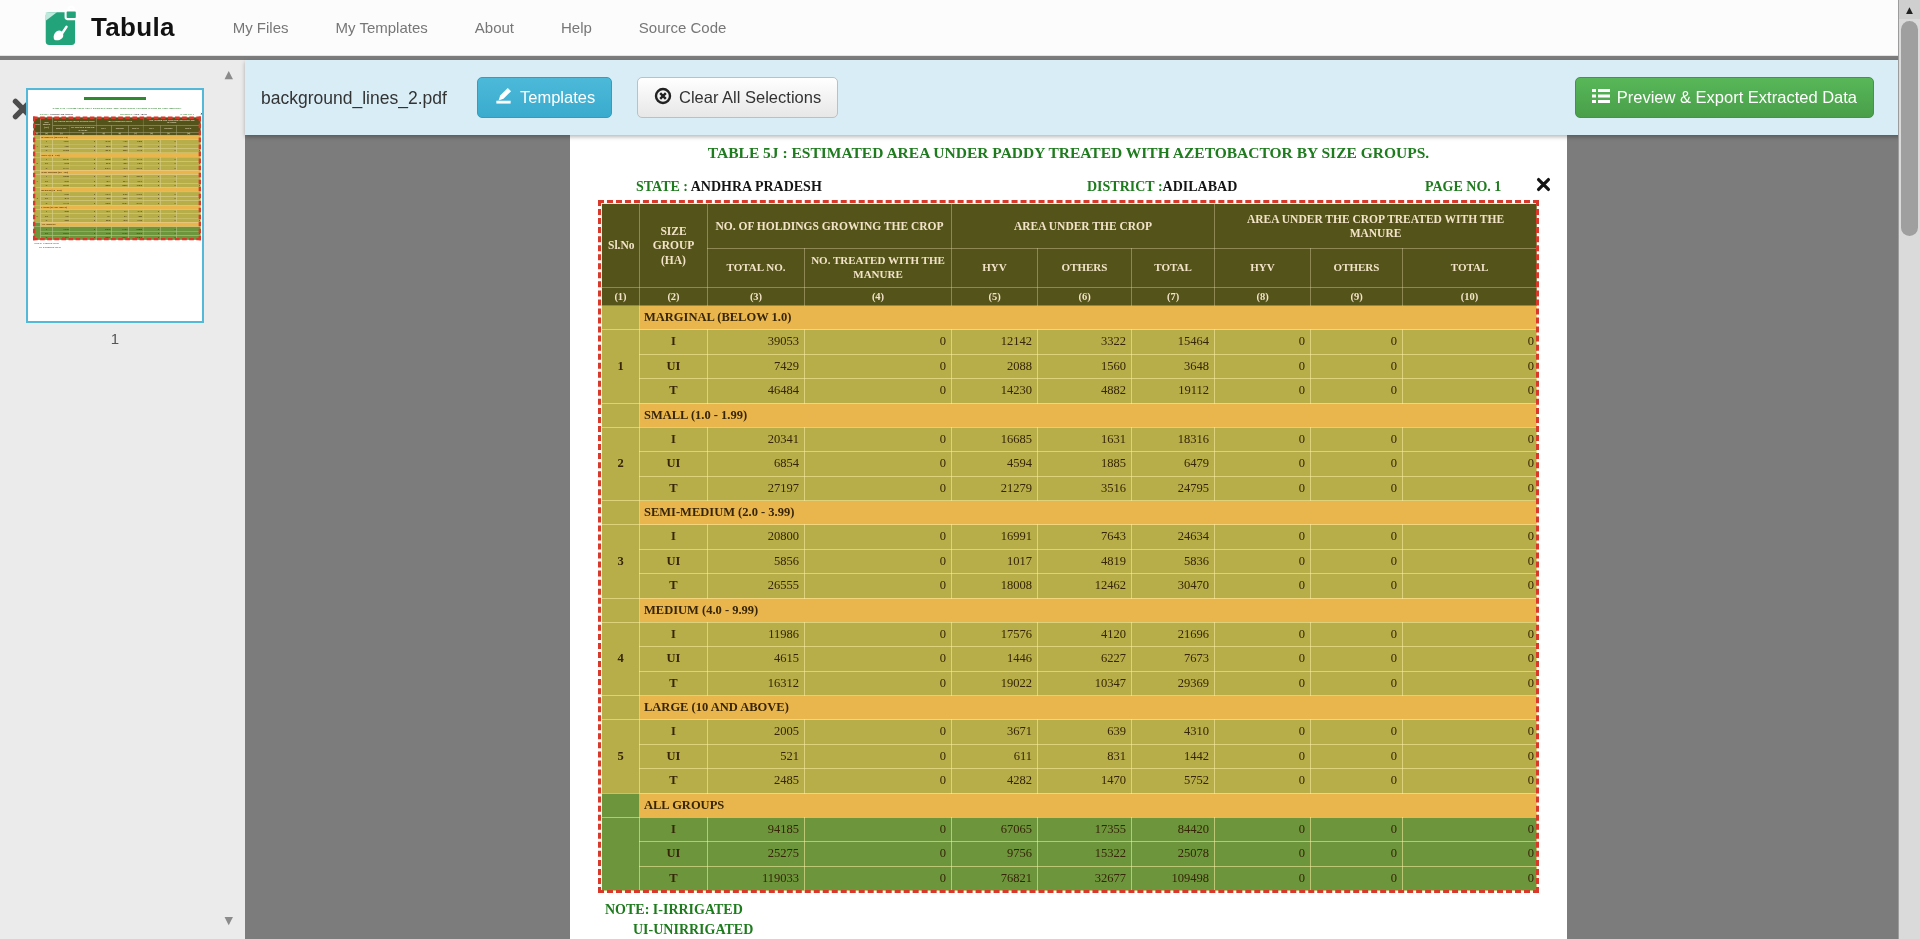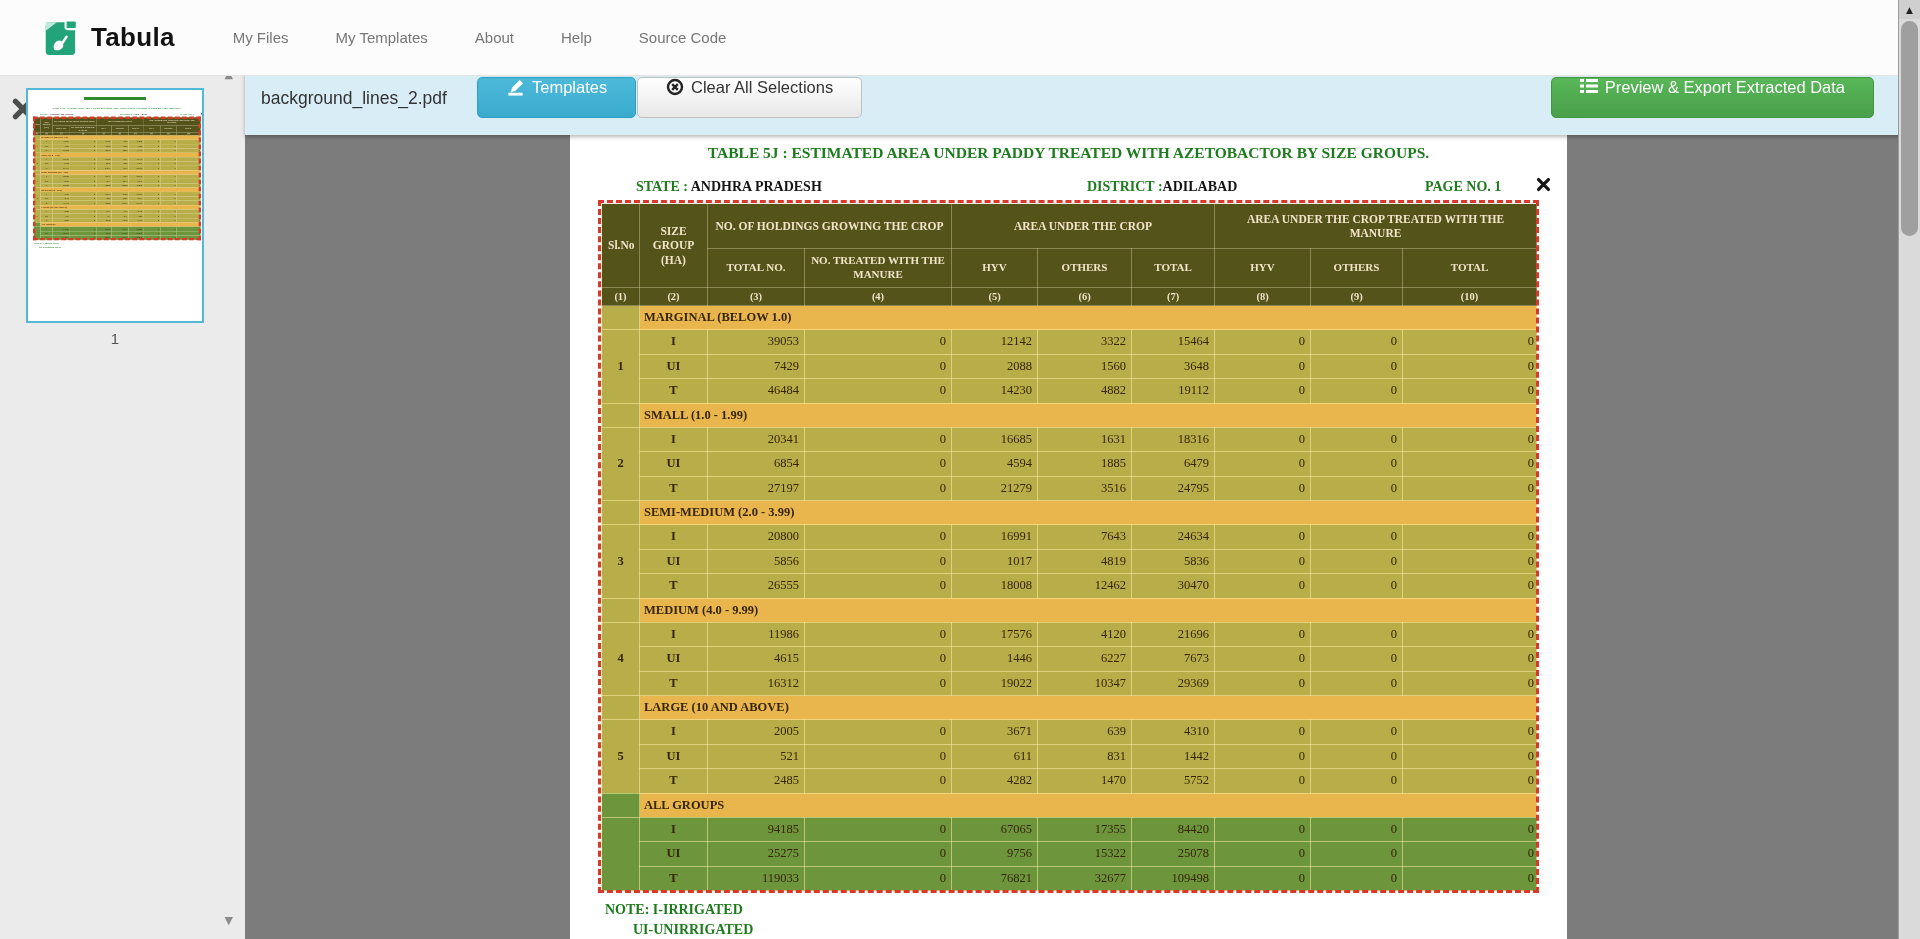--- a/index.html
+++ b/index.html
@@ -1,20 +1,20 @@
 <!DOCTYPE html>
 <html><head>
 <meta charset="utf-8">
 <style>
   * { margin:0; padding:0; box-sizing:border-box; }
   html,body { width:1920px; height:939px; overflow:hidden; }
   body { font-family:"Liberation Sans", sans-serif; background:#7c7c7c; position:relative; }
 
   
-  .nav { position:absolute; top:0; left:0; right:0; height:76px; background:#fcfcfc;
+  .nav { position:absolute; top:0; left:0; right:0; height:56px; background:#fcfcfc;
          border-bottom:1px solid #e3e3e3; display:flex; align-items:center; padding-left:44px; z-index:5; }
   .brand { display:flex; align-items:center; gap:9px; margin-right:58px; cursor:pointer; }
   .brand-name { font-size:26px; font-weight:bold; color:#121212; letter-spacing:.3px; }
   .nav-items { display:flex; gap:47px; }
   .nav-item { font-size:15px; color:#777; cursor:pointer; }
   .nav-support { margin-left:auto; padding-right:82px; font-size:18.5px; color:#777; cursor:pointer; }
 
   
   .content { position:absolute; top:60px; left:0; right:0; bottom:0; display:flex; }
   .sidebar { width:245px; background:#ebebeb; position:relative; flex:none; }
@@ -30,21 +30,21 @@
                          width:62px; height:3px; background:#2f8a2f; z-index:2; }
   .thumb-scale .selection-box { border-width:13px; }
   .page-num { position:absolute; left:26px; top:270px; width:178px; text-align:center; font-size:15px; color:#555; }
   .sb-arrow { position:absolute; right:12px; color:#8b8b8b; font-size:11px; cursor:pointer; font-family:"DejaVu Sans",sans-serif; }
   .sb-up { top:8px; } .sb-down { bottom:12px; }
 
   
   .toolbar { height:75px; background:#d9edf7; position:relative; z-index:3; box-shadow:0 2px 4px rgba(0,0,0,.28); flex:none; }
   .filename { position:absolute; left:16px; top:50%; transform:translateY(-50%); font-size:17.5px; color:#333; }
   .btn { position:absolute; top:17px; height:41px; border-radius:5px; font-size:16.5px;
-         display:flex; gap:7px; padding:0 28px; cursor:pointer; border:1px solid; white-space:nowrap; }
+         display:flex; align-items:center; gap:7px; padding:0 16px; cursor:pointer; border:1px solid; white-space:nowrap; }
   .btn-templates { left:232px; background:linear-gradient(#4cb9d9,#3aabce); border-color:#2d9fc2; color:#fff; }
   .btn-clear { left:392px; background:linear-gradient(#ffffff,#e7e7e7); border-color:#bfbfbf; color:#333; }
   .btn-auto { left:625px; background:#e9e9e9; border-color:#d2d2d2; color:#9a9a9a; cursor:default; }
   .btn-export { right:46px; background:linear-gradient(#58b758,#499f49); border-color:#419641; color:#fff; }
   .btn svg { flex:none; }
 
   
   .viewer { flex:1; position:relative; overflow:hidden; background:#7c7c7c; }
   .pdf-page { position:absolute; left:325px; top:0; width:997px; height:1300px; background:#fff;
               font-family:"Liberation Serif", serif; }

